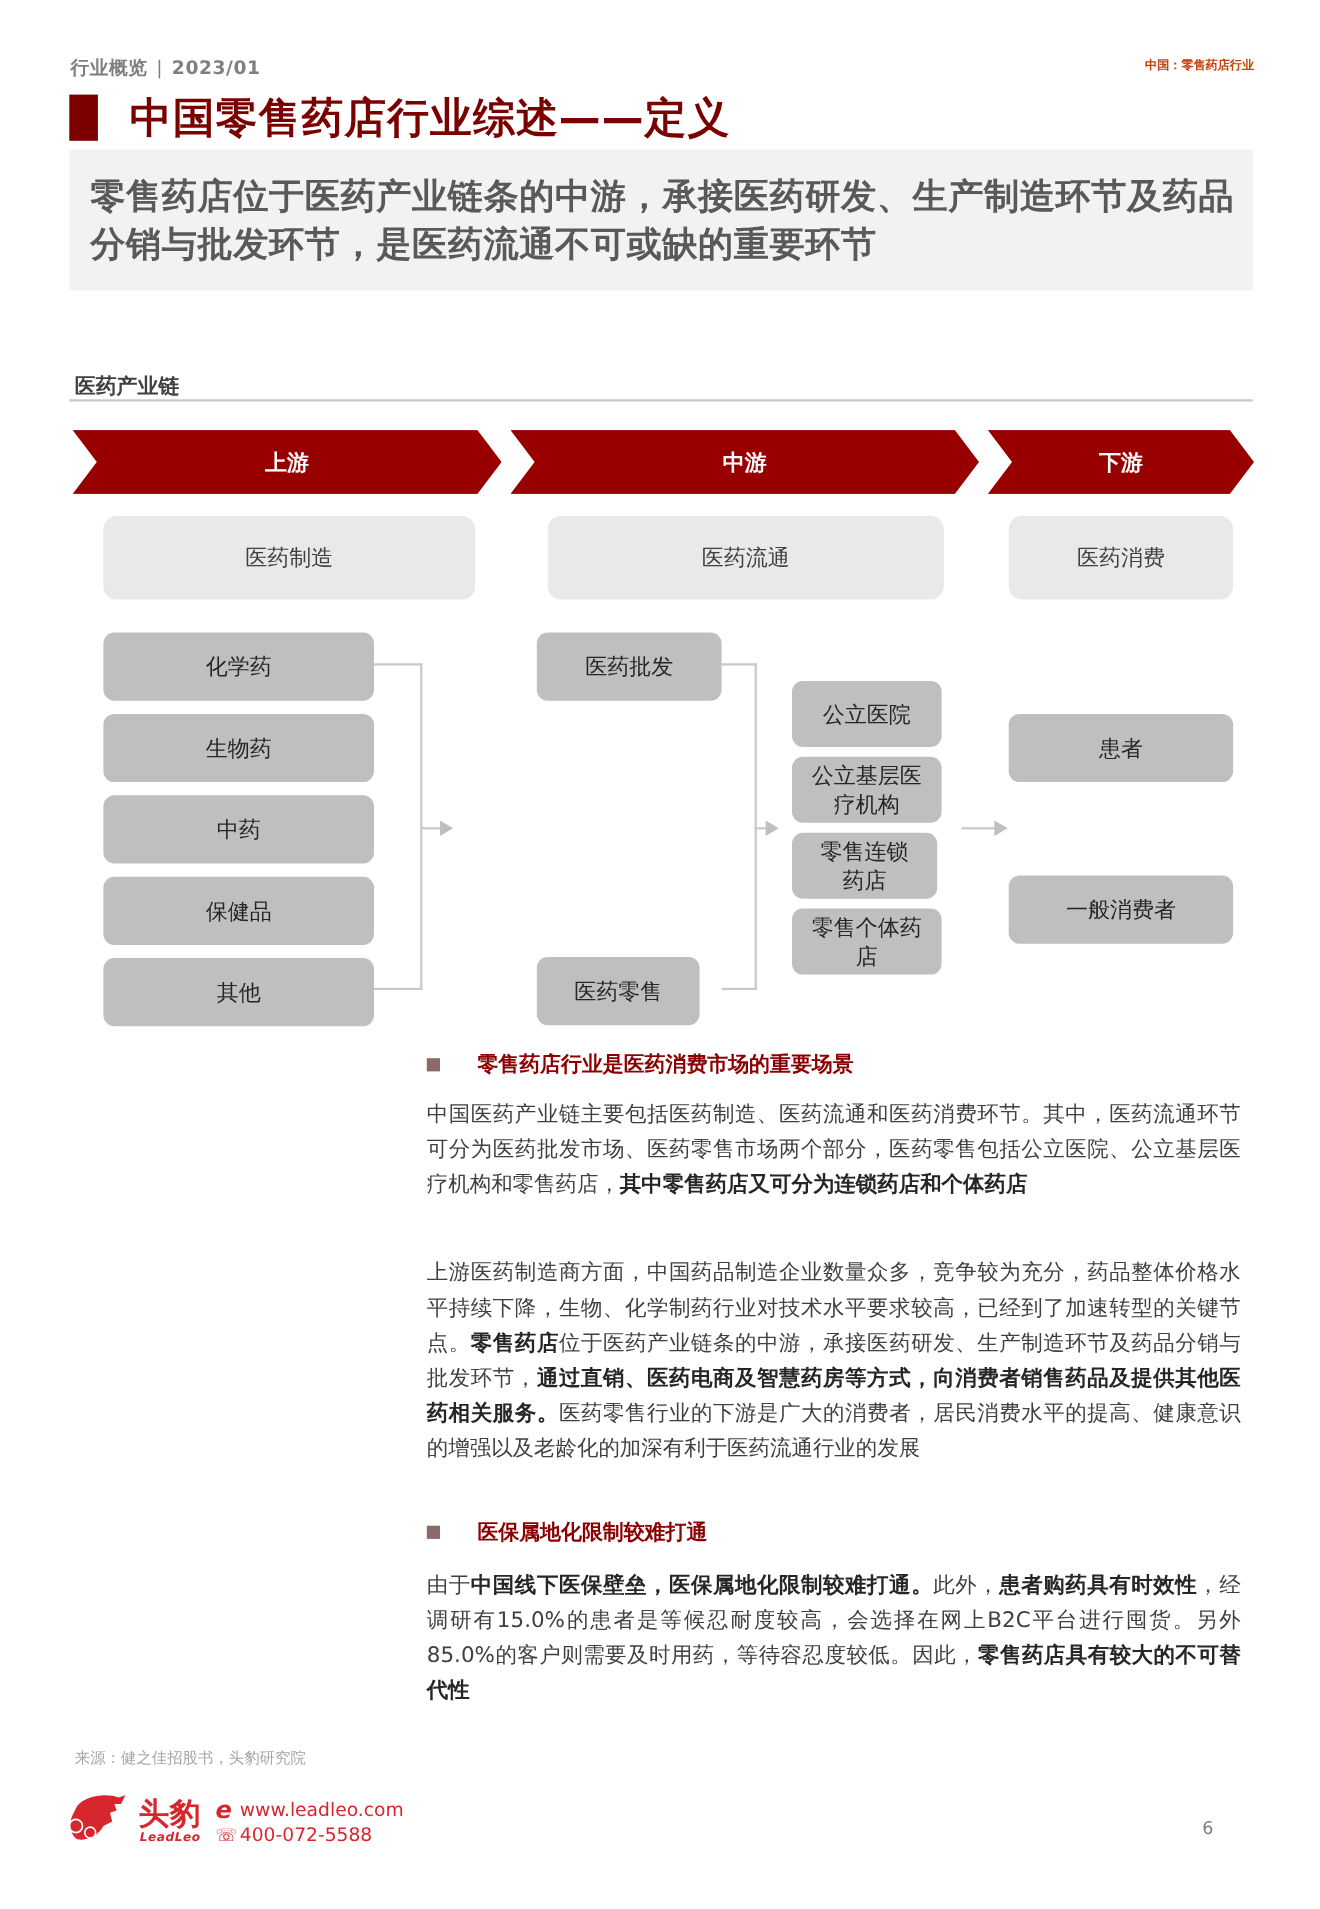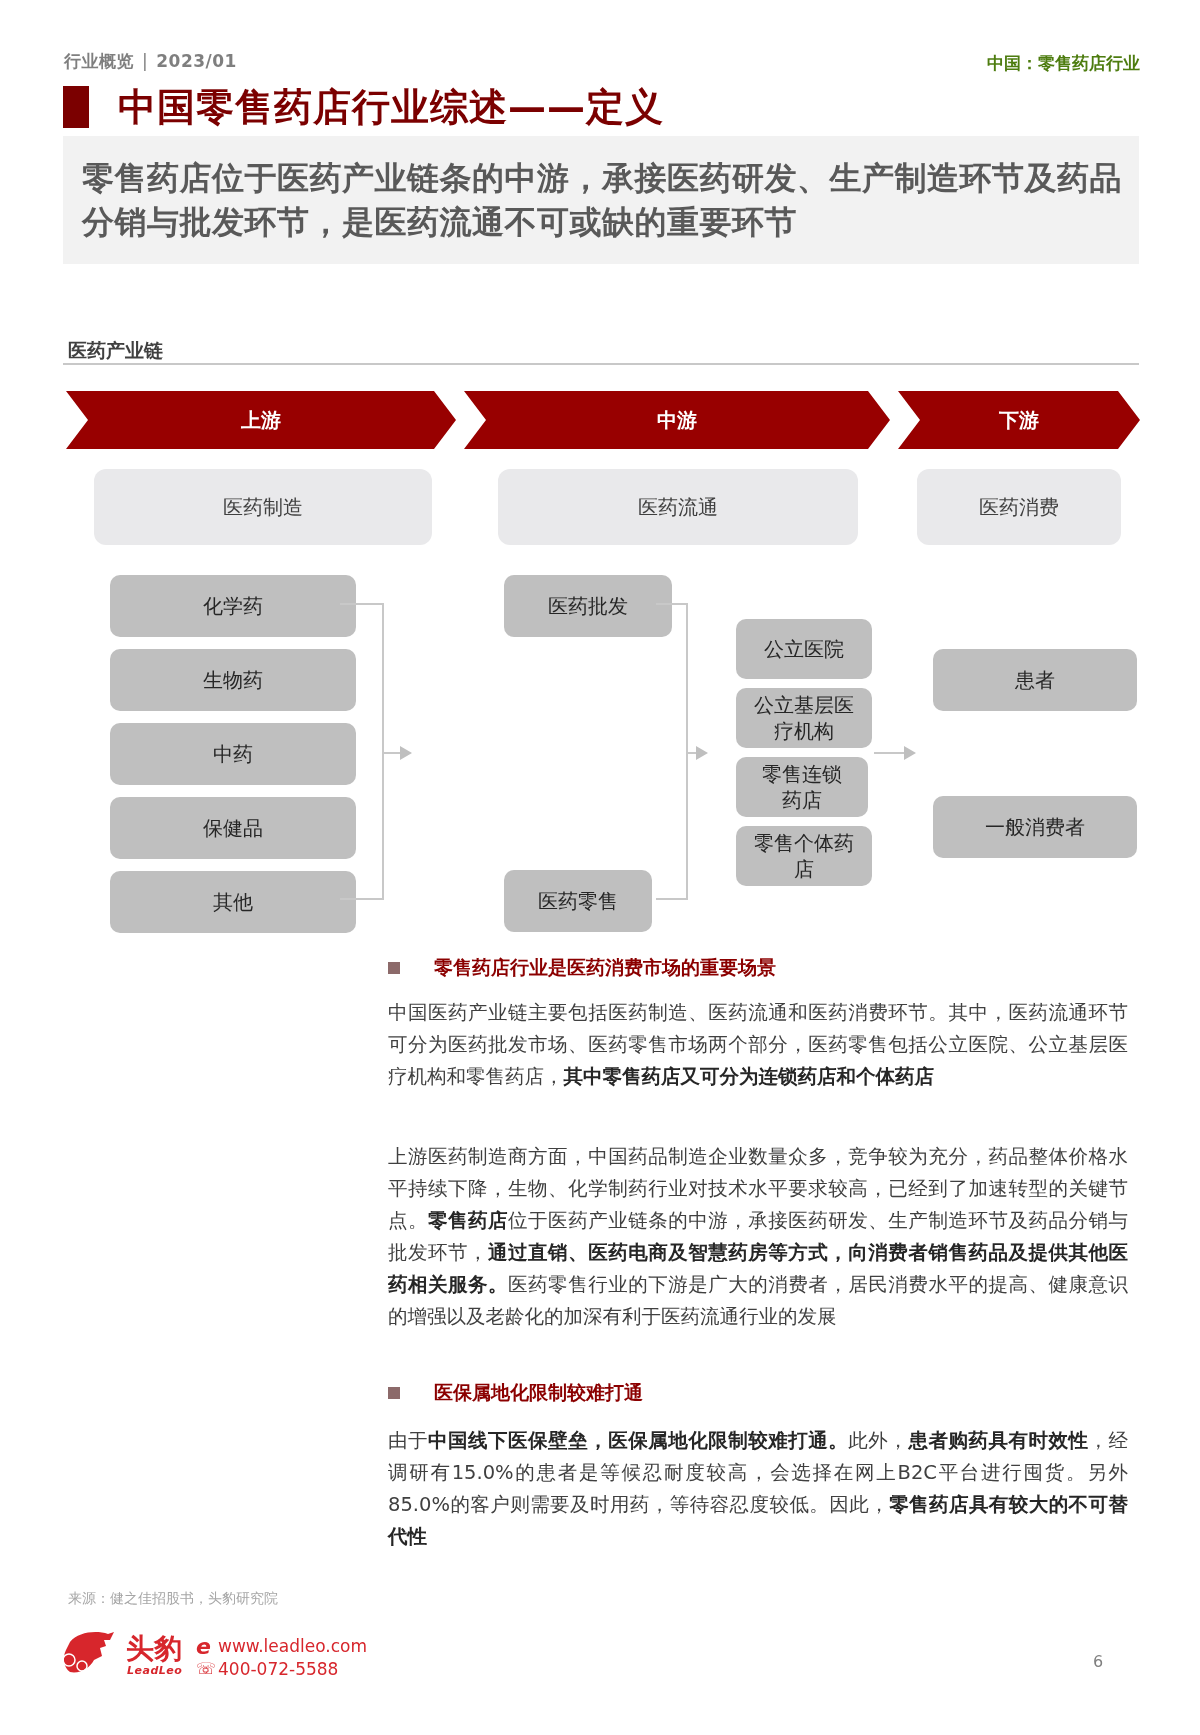--- a/index.html
+++ b/index.html
@@ -2,40 +2,40 @@
 <html><head>
 <meta charset="utf-8">
 <style>
   * { box-sizing: border-box; margin: 0; padding: 0; }
   html, body { width: 1200px; height: 1735px; background: #ffffff; }
   body { position: relative; font-family: "DejaVu Sans", "Liberation Sans", sans-serif; color: #333; overflow: hidden; }
   .abs { position: absolute; }
 
   .hdr-left { left: 64px; top: 50px; font-size: 17px; color: #7f7f7f; font-weight: bold; letter-spacing: 0.5px; }
   .hdr-left .sep { margin: 0 8px; font-weight: normal; }
-  .hdr-right { right: 60px; top: 52px; font-size: 17px; color: #4d7c0f; font-weight: bold; font-family: Liberation Mono, monospace; }
+  .hdr-right { right: 60px; top: 52px; font-size: 11px; color: #c2410c; font-weight: bold; font-family: Liberation Mono, monospace; }
 
   .title-bar { left: 63px; top: 86px; width: 26px; height: 42px; background: #7b0000; }
   .title { left: 118px; top: 82px; font-size: 38px; color: #7b0000; font-weight: bold; letter-spacing: 1px; }
 
   .summary-box { left: 63px; top: 136px; width: 1076px; height: 128px; background: #f2f2f2; }
   .summary-text { left: 82px; top: 156px; width: 1040px; font-size: 32px; line-height: 44px; color: #595959; font-weight: bold; letter-spacing: 0.5px; }
 
   .section-label { left: 68px; top: 338px; font-size: 19px; color: #404040; font-weight: bold; }
   .section-rule { left: 63px; top: 363px; width: 1076px; height: 2px; background: #c8c8c8; }
 
   .chevron { height: 58px; top: 391px; background: #980000; color: #fff; font-weight: bold; font-size: 20px;
     display: flex; align-items: center; justify-content: center;
     clip-path: polygon(0 0, calc(100% - 22px) 0, 100% 50%, calc(100% - 22px) 100%, 0 100%, 22px 50%); }
 
   .cat-box { background: #e9e9eb; border-radius: 12px; height: 76px; top: 469px;
     display: flex; align-items: center; justify-content: center; font-size: 20px; color: #404040; }
 
   .node { background: #bfbfbf; border-radius: 10px; display: flex; align-items: center; justify-content: center;
-    font-size: 20px; color: #262626; text-align: center; line-height: 26px; margin-left: 16px; }
+    font-size: 20px; color: #262626; text-align: center; line-height: 26px; }
 
   .line-v { width: 2px; background: #c8c8c8; }
   .line-h { height: 2px; background: #c8c8c8; }
   .arrow-head { width: 0; height: 0; border-top: 7px solid transparent; border-bottom: 7px solid transparent; border-left: 12px solid #bfbfbf; }
 
   .bullet { width: 12px; height: 12px; background: #8c6a6a; }
   .bullet-title { font-size: 19px; color: #8b0000; font-weight: bold; }
 
   .para { left: 388px; width: 740px; font-size: 19.5px; line-height: 32px; color: #404040; text-align: justify; }
   .para b { color: #262626; }

